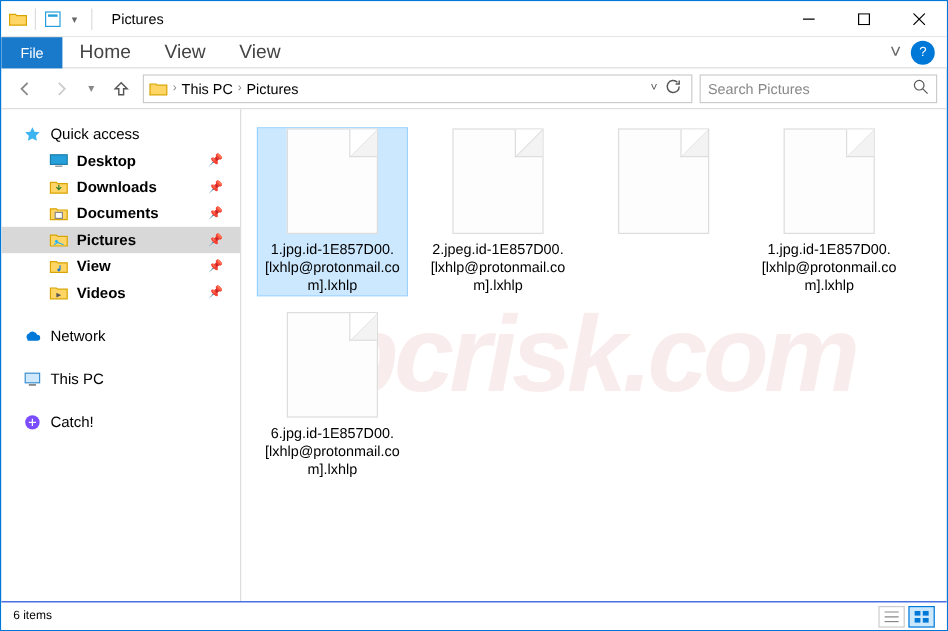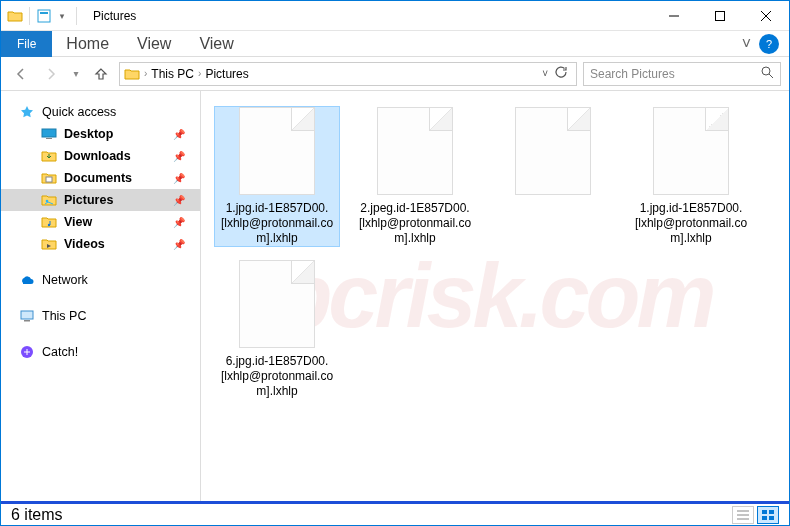--- a/index.html
+++ b/index.html
@@ -35,21 +35,21 @@
 .sbitem.sel { background: #d8d8d8; }
 .sbitem.sub { padding-left: 40px; }
 .sbgroup { margin-bottom: 14px; }
 .content { flex: 1; position: relative; overflow: hidden; }
 .files { display: flex; flex-wrap: wrap; gap: 14px 14px; padding: 16px 14px; align-content: flex-start; }
 .file-item { width: 124px; display: flex; flex-direction: column; align-items: center; text-align: center; font-size: 12px; color: #000; }
 .file-item .thumb { width: 76px; height: 88px; background: #fdfdfd; border: 1px solid #ddd; position: relative; margin-bottom: 6px; }
 .file-item .thumb::before { content:""; position:absolute; top:0; right:0; width:22px; height:22px; background:linear-gradient(135deg,#fff 0 50%,#e5e5e5 50% 52%, #f3f3f3 52% 100%); border-left:1px solid #ddd; border-bottom:1px solid #ddd; }
 .file-item.sel { background: #cce8ff; outline: 1px solid #99d1ff; }
 .file-item .name { line-height: 1.25; word-break: break-word; padding: 0 2px; }
-.statusbar { position: absolute; bottom: 0; left: 0; right: 0; height: 24px; border-top: 3px solid #1d4ed8; display: flex; align-items: center; font-size: 16px; padding: 0 10px; background: #fff; }
+.statusbar { position: absolute; bottom: 0; left: 0; right: 0; height: 24px; border-top: 1px solid #1d4ed8; display: flex; align-items: center; font-size: 10px; padding: 0 10px; background: #fff; }
 .statusbar .spacer { flex: 1; }
 .viewbtn { width: 22px; height: 18px; border: 1px solid #ccc; margin-left: 3px; display:flex; align-items:center; justify-content:center; }
 .viewbtn.active { background: #cce8ff; border-color:#0078d7; }
 .icon { width: 16px; height: 16px; display: inline-flex; align-items: center; justify-content: center; }
 .watermark { position:absolute; inset:0; display:flex; align-items:center; justify-content:center; pointer-events:none; opacity:0.07; font-size:90px; font-weight:700; font-style:italic; color:#b00; transform:rotate(0deg); letter-spacing:-4px; }
 </style>
 </head>
 <body>
 
 <div class="titlebar">

